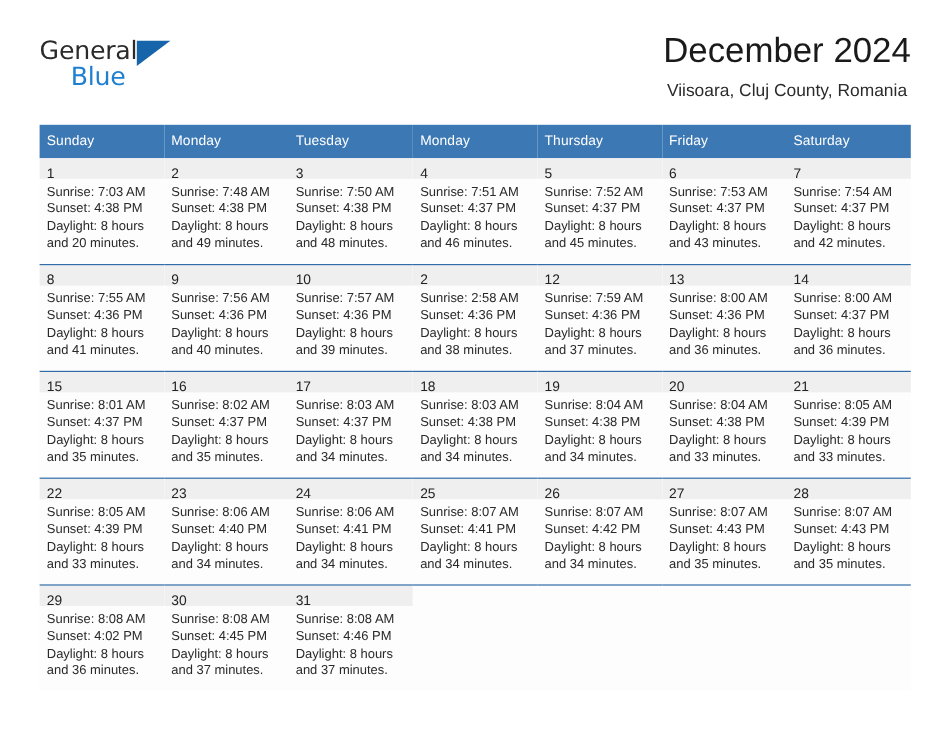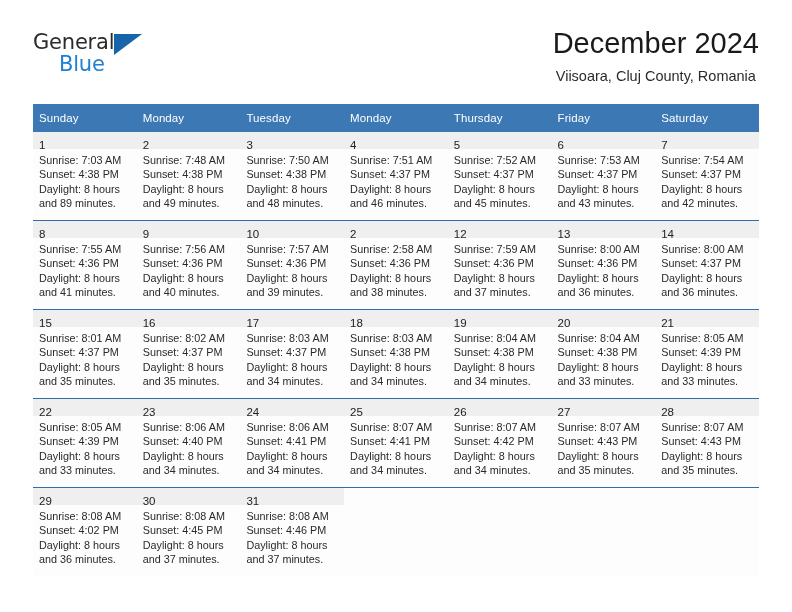--- a/index.html
+++ b/index.html
@@ -186,21 +186,21 @@
         </tr>
     </thead>
     <tbody id="calendar-body">
         <tr>
           <td class="">
             <div class="daynum-bar"><span class="daynum">1</span></div>
             <div class="cell-lines">
               <div>Sunrise: 7:03 AM</div>
               <div>Sunset: 4:38 PM</div>
               <div>Daylight: 8 hours</div>
-              <div>and 89 minutes.</div>
+              <div>and 20 minutes.</div>
             </div>
           </td>
           <td class="">
             <div class="daynum-bar"><span class="daynum">2</span></div>
             <div class="cell-lines">
               <div>Sunrise: 7:48 AM</div>
               <div>Sunset: 4:38 PM</div>
               <div>Daylight: 8 hours</div>
               <div>and 49 minutes.</div>
             </div>

